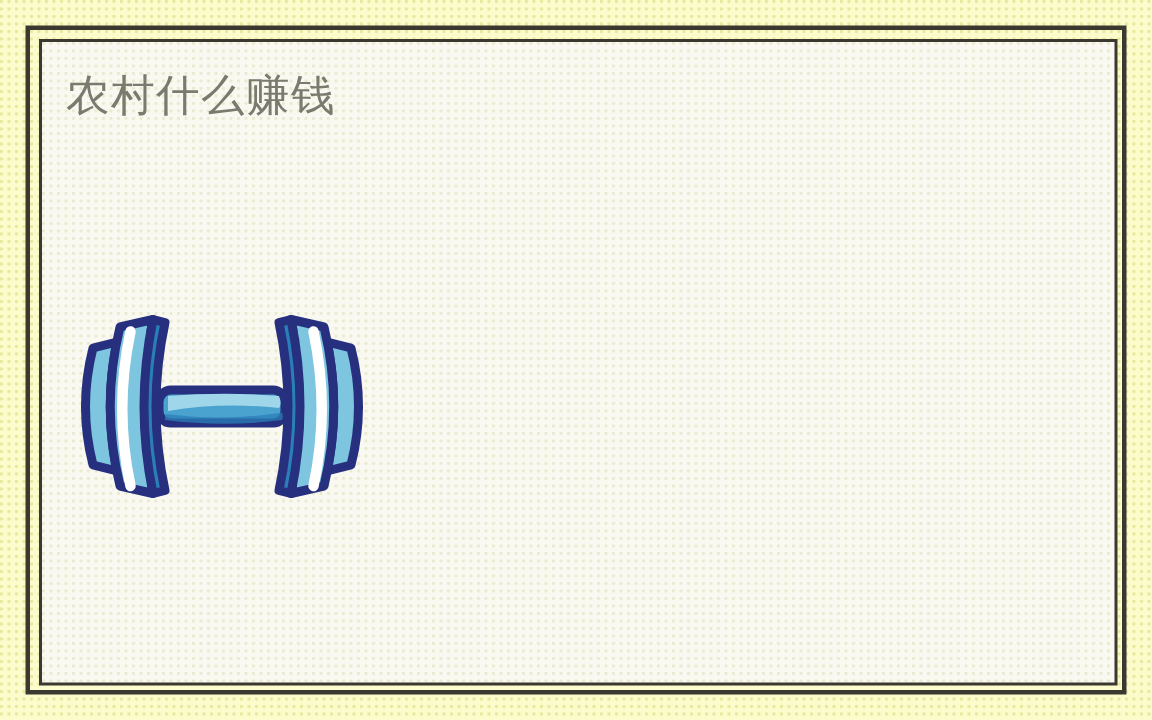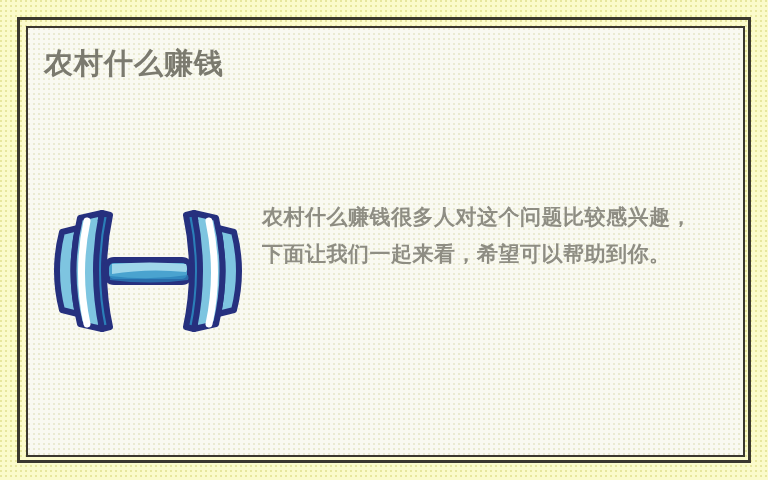--- a/index.html
+++ b/index.html
@@ -16,21 +16,20 @@
   
   .canvas {
     position: relative;
     width: 768px;
     height: 480px;
     background-color: #fbfbcb;
     background-image:
       radial-gradient(circle at 1px 1px, rgba(228,228,150,0.85) 1px, transparent 1.3px);
     background-size: 5px 5px;
     box-sizing: border-box;
-    font-weight: bold;
   }
 
   
   .frame-outer {
     position: absolute;
     left: 17px;
     top: 17px;
     width: 734px;
     height: 446px;
     border: 3px solid #3b382f;
@@ -119,15 +118,14 @@
 
         <rect x="66" y="64" width="84" height="22" rx="8" ry="8" fill="#4aa3cf"></rect>
       </g>
 
       <path d="M 72 68 q 38 -3 74 0 q 2 5 0 8 q -38 -4 -74 2 Z" fill="#9fd6ea" stroke="none"></path>
 
       <path d="M 70 80 q 40 5 78 -1 q 1 3 0 5 q -38 5 -78 0 Z" fill="#2b7fb8" stroke="none" opacity="0.75"></path>
     </svg>
   </div>
 
-  <div class="body-copy">农村什么赚钱很多人对这个问题比较感兴趣，下面让我们一起来看，希望可以帮助到你。</div>
 
 </div>
 
 </body></html>

